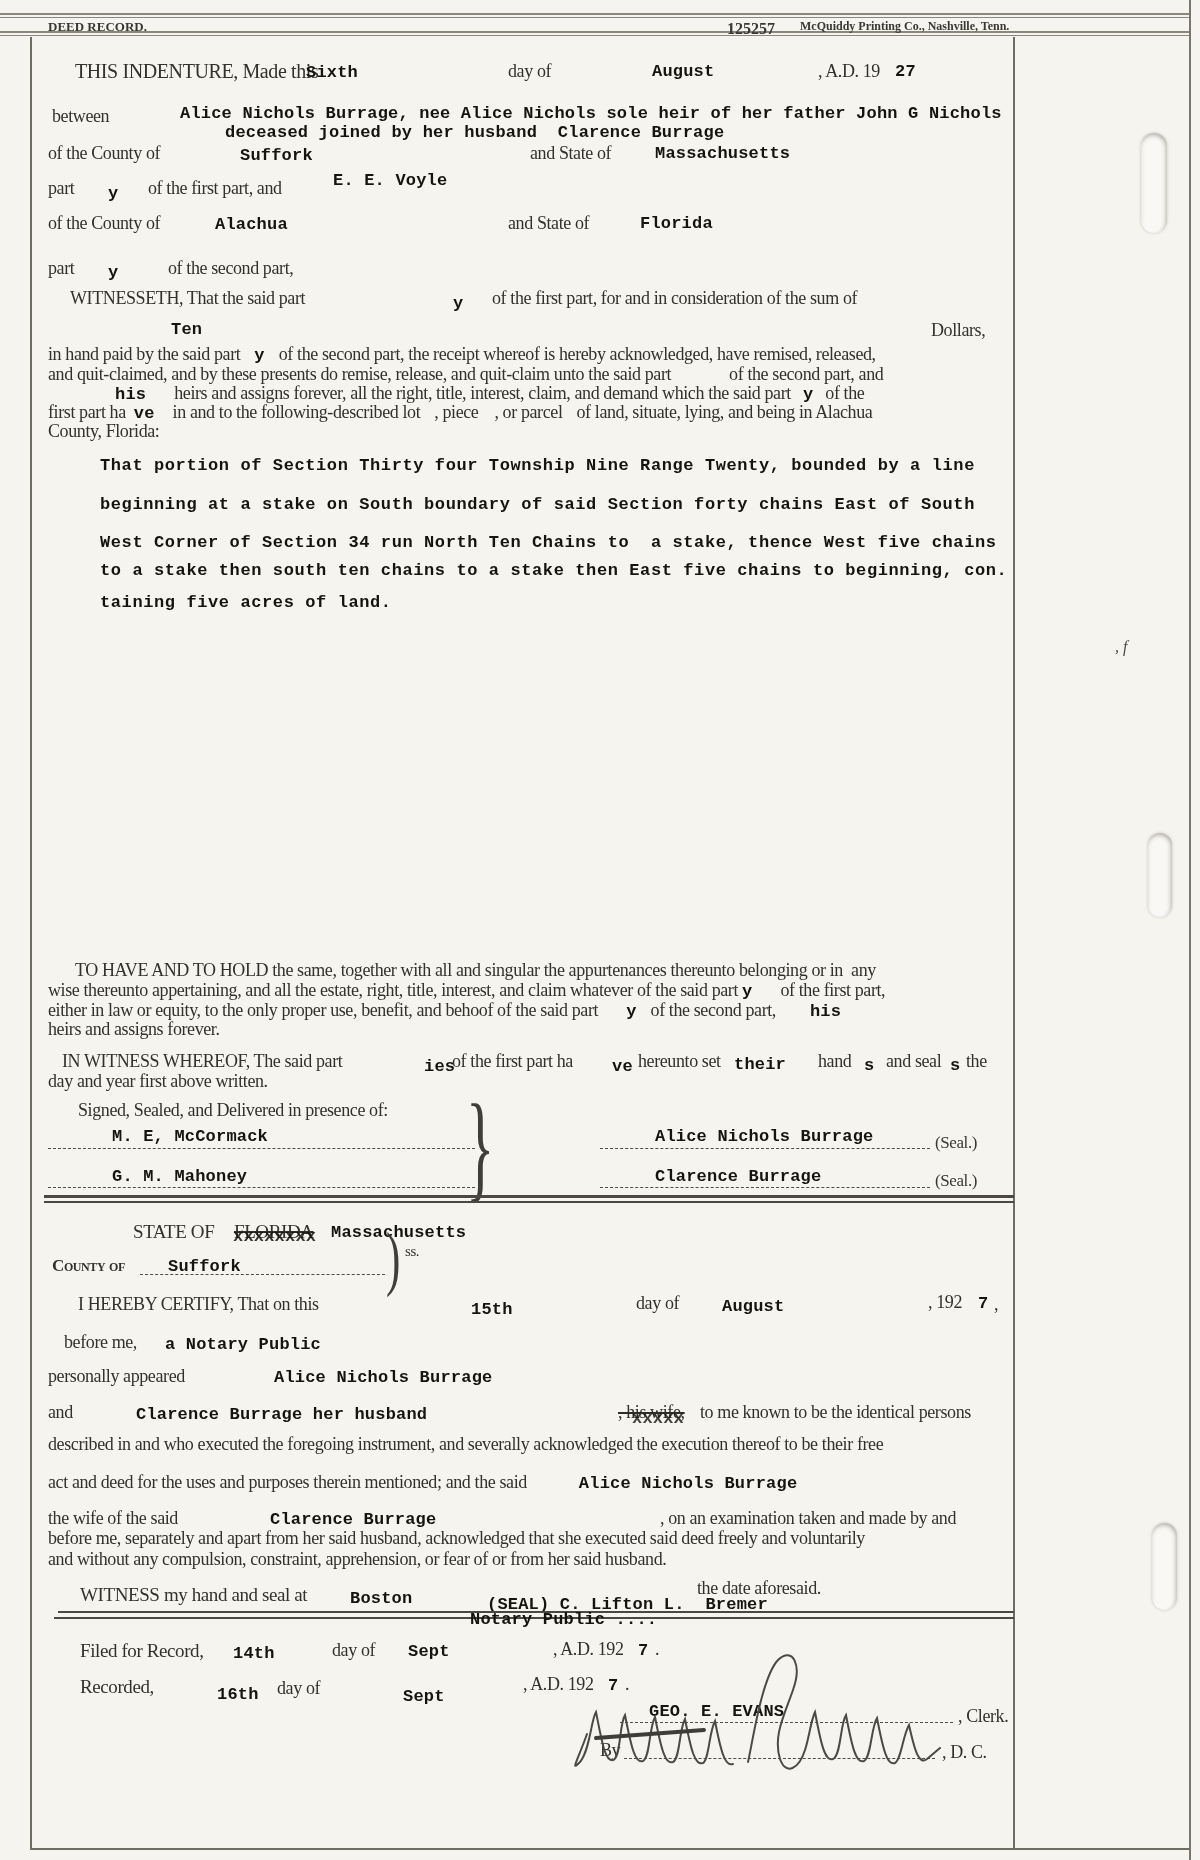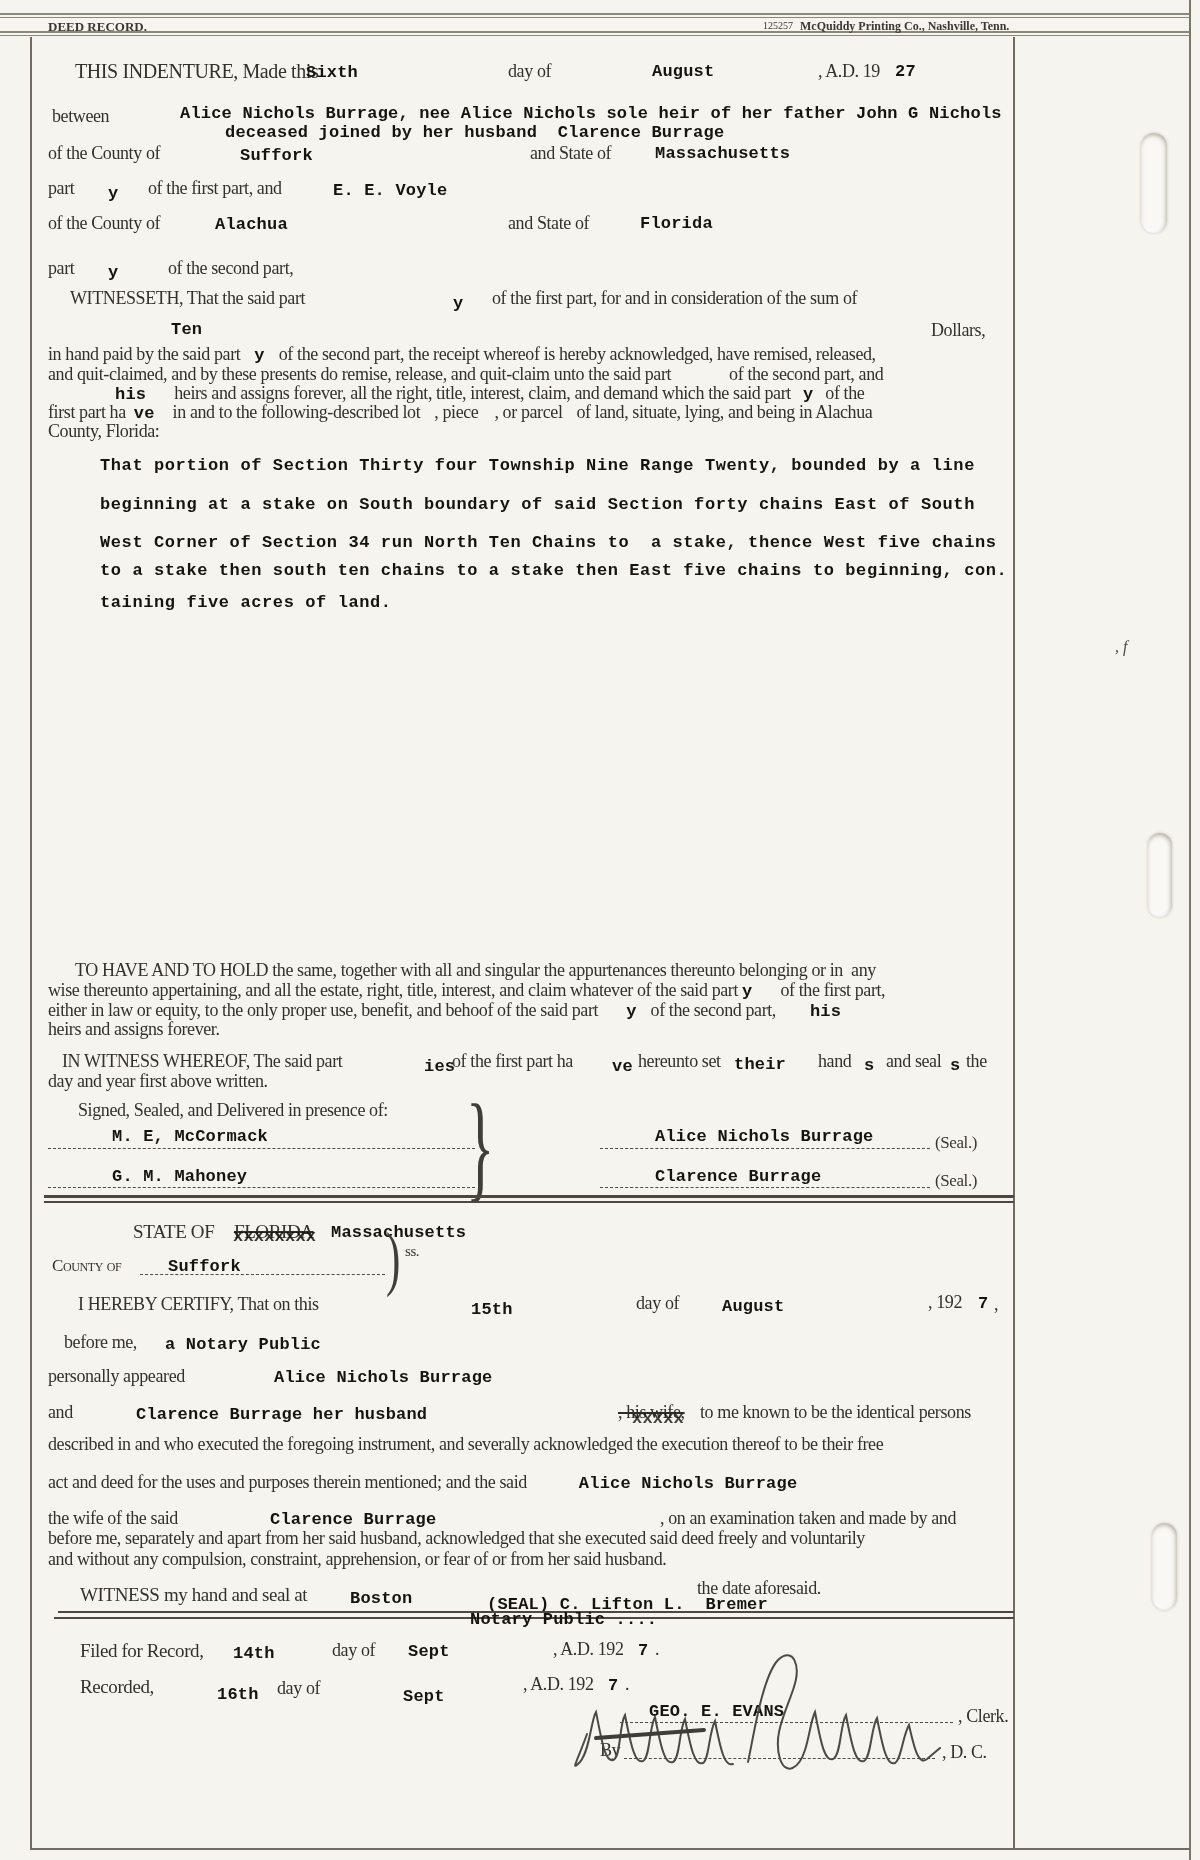--- a/index.html
+++ b/index.html
@@ -12,38 +12,38 @@
   .desc{font-size:17px;letter-spacing:0.6px;}
   .hdr{font-family:"Liberation Serif",serif;font-weight:700;color:#3a3832;}
   .ln{position:absolute;background:#4a4840;}
   .lngray{position:absolute;background:#8b877c;}
   .dash{position:absolute;height:0;border-top:1.7px dashed #504d45;}
   .brace{position:absolute;font-family:"Liberation Serif",serif;font-weight:400;color:#403e38;line-height:1;}
   .xout{text-decoration:line-through;text-decoration-thickness:1.6px;text-decoration-color:#2e2c27;}
   .hole{position:absolute;border-radius:14px;background:#f9f8f4;
         box-shadow:-1px 2px 4px rgba(110,105,90,.5) inset, 1px -2px 3px rgba(255,255,255,.9) inset, 0 0 3px rgba(140,135,118,.45);}
   .seal{font-size:17px;color:#3a3832;}
-  .sc{font-variant:small-caps;}
+  .sc{font-variant:small-caps;font-weight:bold;}
 </style>
 </head>
 <body>
 
 <div class="page">
 
   <div class="lngray" style="left:0;top:13px;width:1190px;height:2px"></div>
   <div class="lngray" style="left:0;top:17px;width:1190px;height:1px"></div>
   <div class="lngray" style="left:0;top:31px;width:1190px;height:2px"></div>
   <div class="lngray" style="left:0;top:35px;width:1190px;height:1px"></div>
   <div class="ln" style="left:30px;top:37px;width:1.5px;height:1811px;background:#6f6c62"></div>
   <div class="ln" style="left:1013px;top:37px;width:1.5px;height:1811px;background:#6f6c62"></div>
   <div class="ln" style="left:1189px;top:0;width:2px;height:1860px;background:#7a7669"></div>
   <div class="ln" style="left:30px;top:1848px;width:1160px;height:1.5px;background:#6f6c62"></div>
 
   <span class="abs hdr" style="left:48px;top:19px;font-size:13px">DEED RECORD.</span>
-  <span class="abs hdr" style="left:763px;top:20px;font-size:10px;font-weight:400">125257</span>
+  <span class="abs hdr" style="left:727px;top:20px;font-size:16px;font-weight:700">125257</span>
   <span class="abs hdr" style="left:800px;top:19px;font-size:12px">McQuiddy Printing Co., Nashville, Tenn.</span>
 
   <span class="abs ps" style="left:75px;top:60px;font-size:20px">THIS INDENTURE, Made this</span>
   <span class="abs ts" style="left:306px;top:63px">Sixth</span>
   <span class="abs ps" style="left:508px;top:61px">day of</span>
   <span class="abs ts" style="left:652px;top:62px">August</span>
   <span class="abs ps" style="left:818px;top:61px">, A.D. 19</span>
   <span class="abs ts" style="left:895px;top:62px">27</span>
 
   <span class="abs ps" style="left:52px;top:106px">between</span>
@@ -51,21 +51,21 @@
   <span class="abs ts" style="left:225px;top:123px">deceased joined by her husband  Clarence Burrage</span>
 
   <span class="abs ps" style="left:48px;top:143px">of the County of</span>
   <span class="abs ts" style="left:240px;top:146px">Suffork</span>
   <span class="abs ps" style="left:530px;top:143px">and State of</span>
   <span class="abs ts" style="left:655px;top:144px">Massachusetts</span>
 
   <span class="abs ps" style="left:48px;top:178px">part</span>
   <span class="abs ts" style="left:108px;top:184px">y</span>
   <span class="abs ps" style="left:148px;top:178px">of the first part, and</span>
-  <span class="abs ts" style="left:333px;top:181px">E. E. Voyle</span>
+  <span class="abs ts" style="left:333px;top:171px">E. E. Voyle</span>
 
   <span class="abs ps" style="left:48px;top:213px">of the County of</span>
   <span class="abs ts" style="left:215px;top:215px">Alachua</span>
   <span class="abs ps" style="left:508px;top:213px">and State of</span>
   <span class="abs ts" style="left:640px;top:214px">Florida</span>
 
   <span class="abs ps" style="left:48px;top:258px">part</span>
   <span class="abs ts" style="left:108px;top:263px">y</span>
   <span class="abs ps" style="left:168px;top:258px">of the second part,</span>
 

